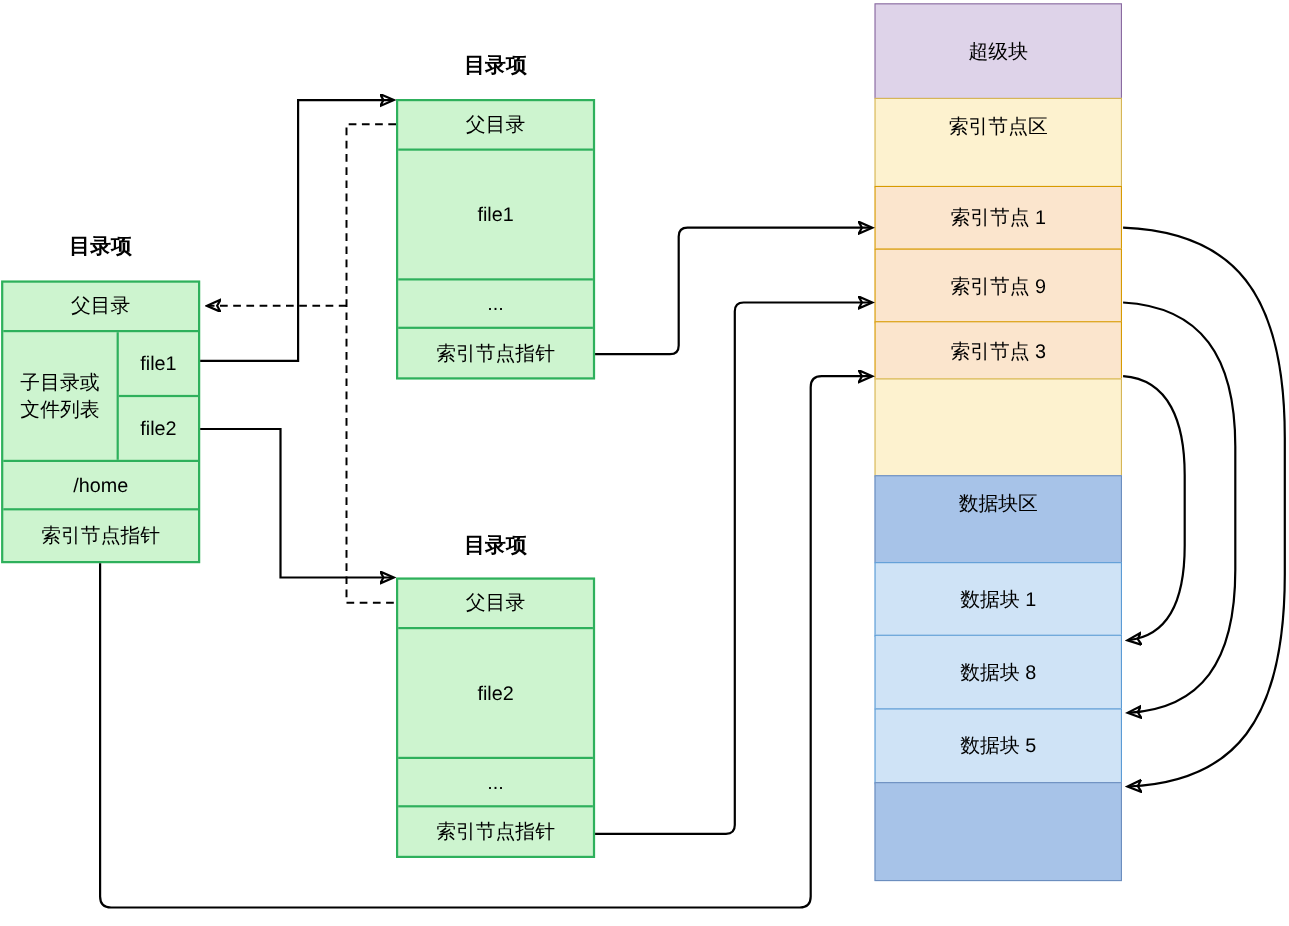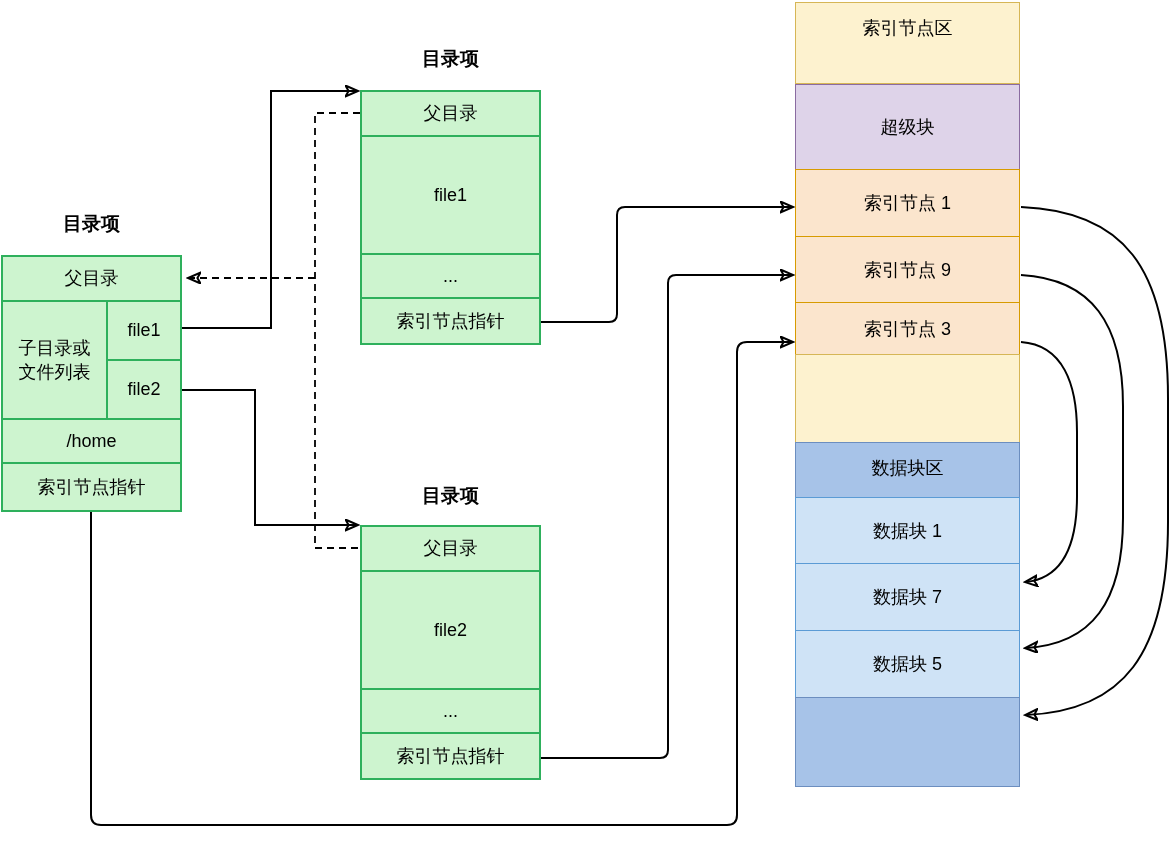--- a/index.html
+++ b/index.html
@@ -86,29 +86,29 @@
     <div class="cell" style="height:43px;">父目录</div>
     <div class="gsep"></div>
     <div class="cell" style="height:116px;">file2</div>
     <div class="gsep"></div>
     <div class="cell" style="height:42px;">...</div>
     <div class="gsep"></div>
     <div class="cell" style="height:44px;">索引节点指针</div>
   </div>
 
   <div id="disk">
+    <div class="drow purple first" style="height:87px;">超级块</div>
     <div class="drow yellow toplab" style="height:82px;">索引节点区</div>
-    <div class="drow purple first" style="height:87px;">超级块</div>
-    <div class="drow orange" style="height:68px;">索引节点 1</div>
+    <div class="drow orange" style="height:58px;">索引节点 1</div>
     <div class="drow orange" style="height:68px;">索引节点 9</div>
     <div class="drow orange" style="height:53px;">索引节点 3</div>
     <div class="drow yellow" style="height:90px;"></div>
-    <div class="drow blue toplab" style="height:56px;">数据块区</div>
+    <div class="drow blue toplab" style="height:80px;">数据块区</div>
     <div class="drow lightblue" style="height:68px;">数据块 1</div>
-    <div class="drow lightblue" style="height:68px;">数据块 7</div>
+    <div class="drow lightblue" style="height:68px;">数据块 8</div>
     <div class="drow lightblue" style="height:69px;">数据块 5</div>
     <div class="drow blue" style="height:90px;"></div>
   </div>
 
   <svg id="arrows" width="1172" height="842" viewBox="0 0 1172 842">
     <defs>
       <marker id="arr" markerUnits="userSpaceOnUse" markerWidth="15" markerHeight="13" refX="12" refY="6" orient="auto">
         <path d="M0.5,0.5 L13,6 L0.5,11.5 L3.6,6 Z" fill="#000" stroke="none"></path>
       </marker>
     </defs>

